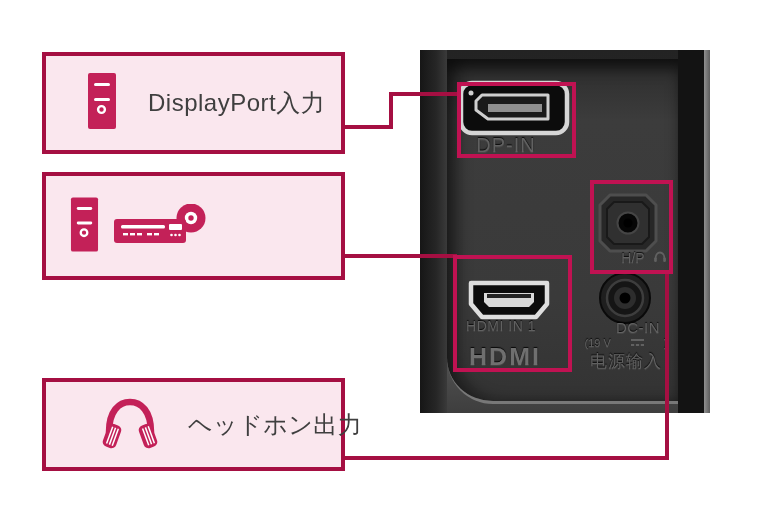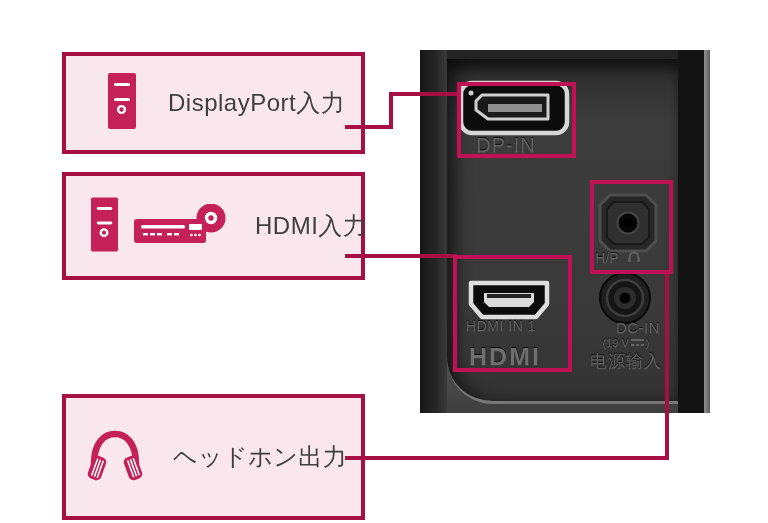--- a/index.html
+++ b/index.html
@@ -1,24 +1,24 @@
 <!DOCTYPE html>
 <html><head>
 <meta charset="utf-8">
 <style>
   html,body{margin:0;padding:0;background:#ffffff;}
   .stage{position:relative;width:768px;height:523px;background:#ffffff;overflow:hidden;
          font-family:"Liberation Sans","DejaVu Sans",sans-serif;}
 
   
   .callout{position:absolute;left:42px;width:303px;box-sizing:border-box;
-           border:4px solid #a50f42;background:#fae7ee;display:flex;align-items:center;z-index:3;margin-left:20px;}
+           border:4px solid #a50f42;background:#fae7ee;display:flex;align-items:center;z-index:3;}
   .callout-1{top:52px;height:102px;}
   .callout-2{top:172px;height:108px;}
-  .callout-3{top:394px;height:126px;}
+  .callout-3{top:378px;height:93px;padding-left:35px;}
   .callout .label{font-size:24px;color:#3f3f3f;letter-spacing:.5px;white-space:nowrap;}
 
   
   .cline{position:absolute;background:#a50f42;z-index:4;}
   .l1a{left:345px;top:125px;width:48px;height:4px;}
   .l1b{left:389px;top:92px;width:4px;height:37px;}
   .l1c{left:389px;top:92px;width:68px;height:4px;}
   .l2 {left:345px;top:254px;width:112px;height:4px;}
   .l3a{left:345px;top:456px;width:324px;height:4px;}
   .l3b{left:665px;top:272px;width:4px;height:188px;}
@@ -41,25 +41,25 @@
   .shell-right{position:absolute;left:258px;top:0;width:26px;height:100%;background:#131313;}
   .shell-edge{position:absolute;left:284px;top:0;width:6px;height:100%;
          background:linear-gradient(90deg,#909090,#5d5d5d);}
   .port{position:absolute;z-index:2;}
   .engraved{position:absolute;z-index:2;color:#616161;text-align:center;white-space:nowrap;
          text-shadow:0 -1px 1px rgba(0,0,0,.85),0 1px 0 rgba(255,255,255,.07);}
   .dp-text   {left:30px;top:84px;width:112px;font-size:20px;letter-spacing:1px;}
   .hdmi-text {left:25px;top:268px;width:112px;font-size:14px;letter-spacing:.5px;}
   .hdmi-logo {left:30px;top:293px;width:110px;font-size:25px;font-weight:800;letter-spacing:2px;
               color:#6f6f6f;transform:scaleY(.92);}
-  .hp-text   {left:162px;top:200px;width:72px;font-size:14px;display:flex;align-items:center;
+  .hp-text   {left:188px;top:200px;width:72px;font-size:14px;display:flex;align-items:center;
               justify-content:center;gap:8px;}
   .dc-text   {left:178px;top:269px;width:80px;font-size:15px;letter-spacing:.5px;}
   .dc-volt   {left:162px;top:287px;width:88px;font-size:11px;display:flex;align-items:center;
-              justify-content:center;gap:2px;}
+              justify-content:center;gap:20px;}
   .dc-cn     {left:164px;top:300px;width:84px;font-size:17px;letter-spacing:1px;}
 
   
   .ic-1{margin-left:41px;}
   .t-1 {margin-left:31px;}
   .icrow-2{margin-left:24px;display:flex;align-items:center;gap:15px;}
   .t-2 {margin-left:27px;}
   .ic-3{margin-left:21px;}
   .t-3 {margin-left:30px;}
 </style>
@@ -102,21 +102,20 @@
           <rect x="23" y="29" width="5" height="2.4" fill="#fff"></rect>
           <rect x="33" y="29" width="5" height="2.4" fill="#fff"></rect>
           <rect x="40" y="29" width="5" height="2.4" fill="#fff"></rect>
           <rect x="55" y="20" width="13" height="6" rx="1" fill="#fff"></rect>
           <circle cx="57.5" cy="31" r="1.3" fill="#fff"></circle>
           <circle cx="61.5" cy="31" r="1.3" fill="#fff"></circle>
           <circle cx="65.5" cy="31" r="1.3" fill="#fff"></circle>
         </svg>
       </span>
     </span>
-    <span class="label t-2">HDMI入力</span>
   </div>
 
   <div class="callout callout-3">
     <span class="ic-3">
       <svg width="56" height="54" viewBox="0 0 56 54">
         <path d="M7 36 C7 15 17 6 28 6 C39 6 49 15 49 36" fill="none" stroke="#c32158" stroke-width="6.5" stroke-linecap="round"></path>
         <g transform="rotate(20 10 40)">
           <rect x="3" y="28" width="14" height="24" rx="5" fill="#c32158"></rect>
           <line x1="7.5" y1="31" x2="7.5" y2="49" stroke="#fff" stroke-width="1.5"></line>
           <line x1="10.5" y1="31" x2="10.5" y2="49" stroke="#fff" stroke-width="1.5"></line>

